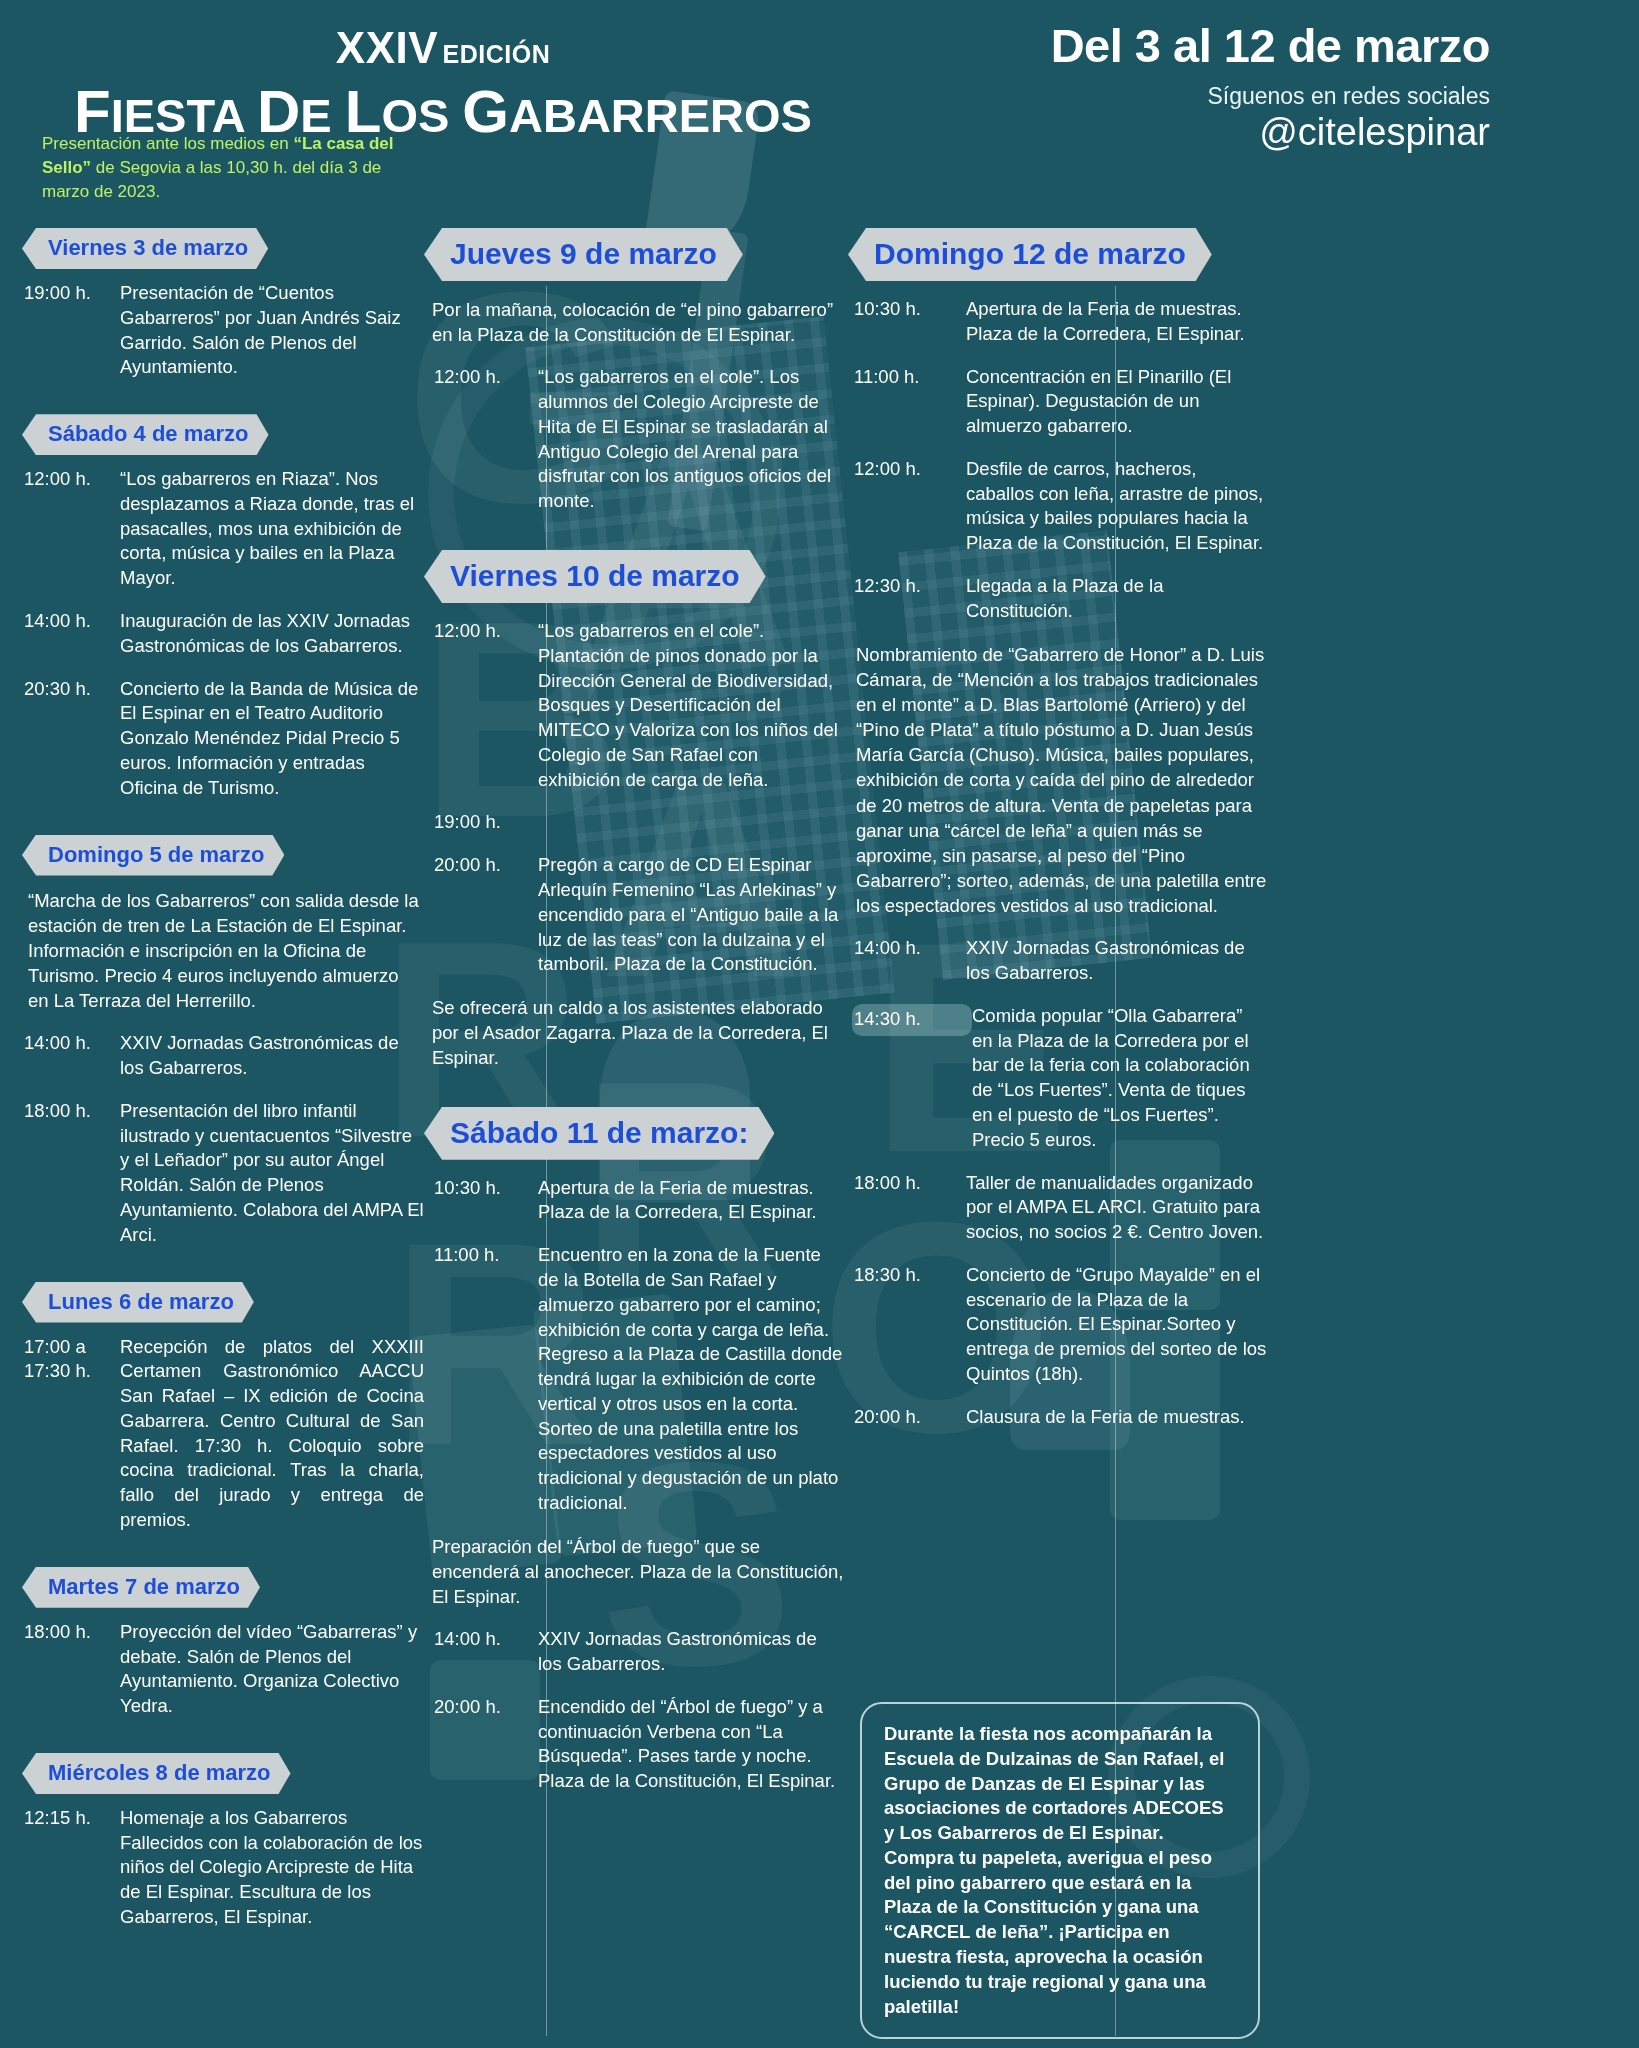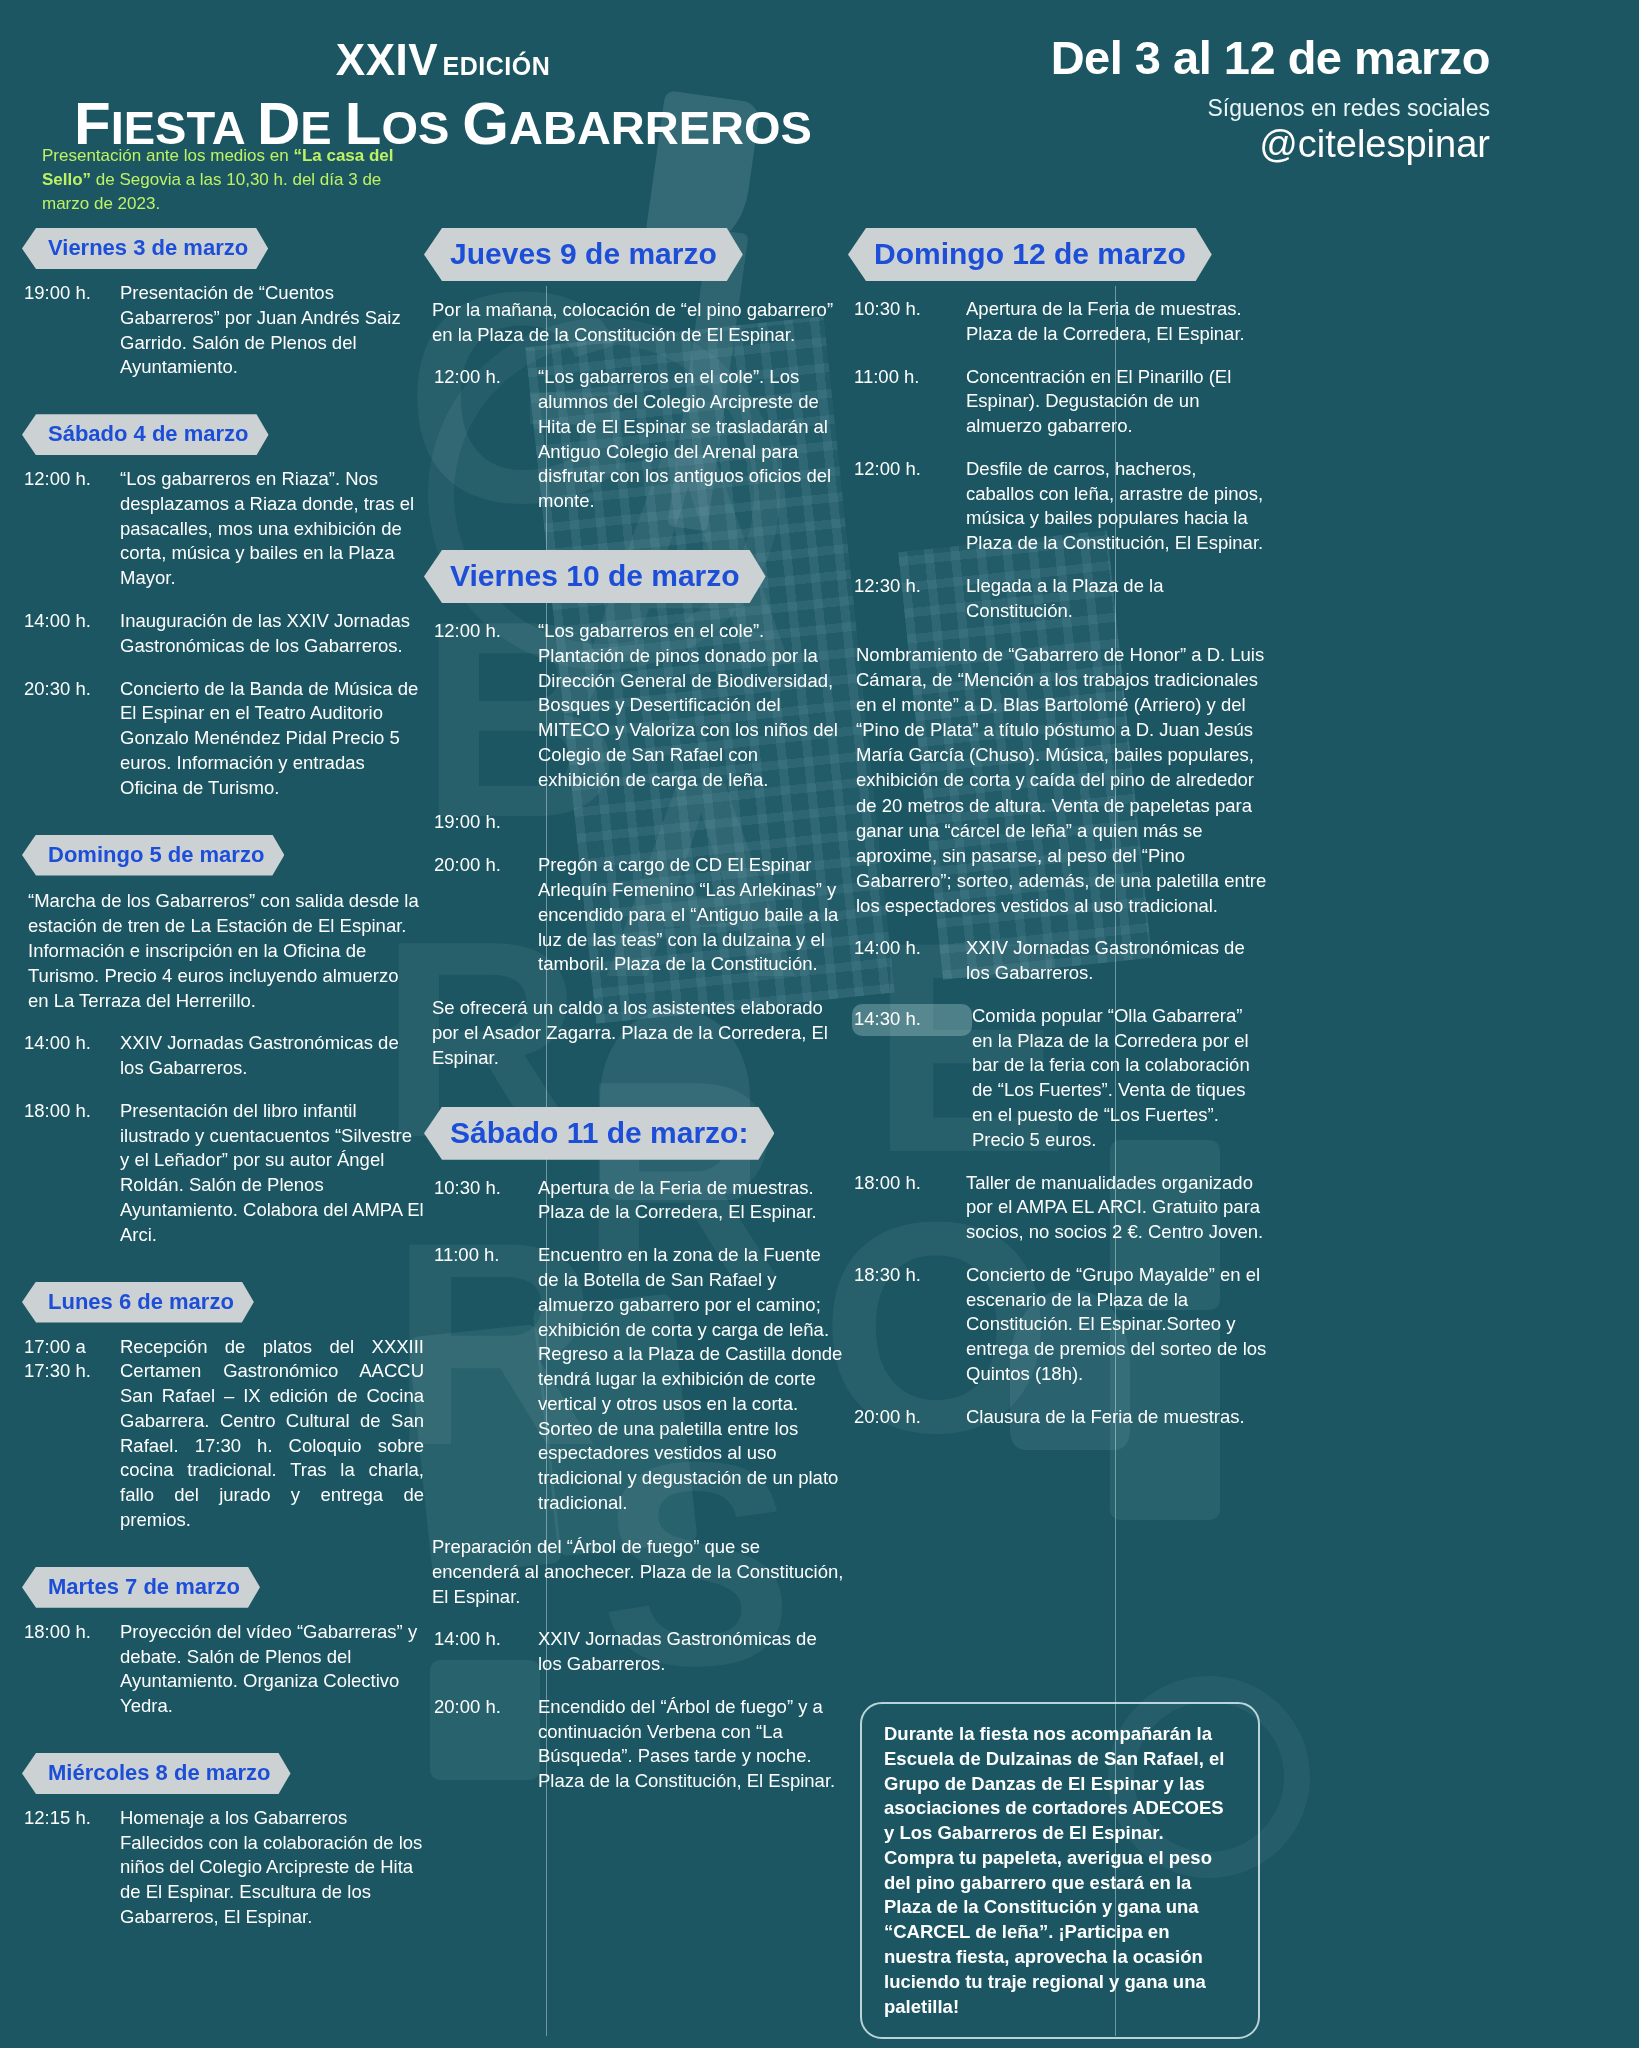--- a/index.html
+++ b/index.html
@@ -53,21 +53,21 @@
 
   
   #page{position:absolute;inset:0;z-index:5;}
 
   
   .vrule{position:absolute;top:286px;bottom:12px;width:1px;background:rgba(210,235,238,.45);}
   #vrule1{left:546px;}
   #vrule2{left:1115px;}
 
   
-  .masthead{position:absolute;left:0;top:16px;width:1520px;height:230px;}
+  .masthead{position:absolute;left:0;top:4px;width:1520px;height:230px;}
   .title-block{position:absolute;left:48px;top:22px;width:790px;text-align:center;}
   .t-line1{
     font-family:"Liberation Sans", sans-serif;
     font-weight:700;line-height:1;white-space:nowrap;
   }
   .t-xxiv{font-size:44px;letter-spacing:.5px;}
   .t-edicion{font-size:25px;letter-spacing:.5px;}
   .t-line2{
     font-weight:700;font-size:47px;line-height:1.05;margin-top:10px;white-space:nowrap;
   }

